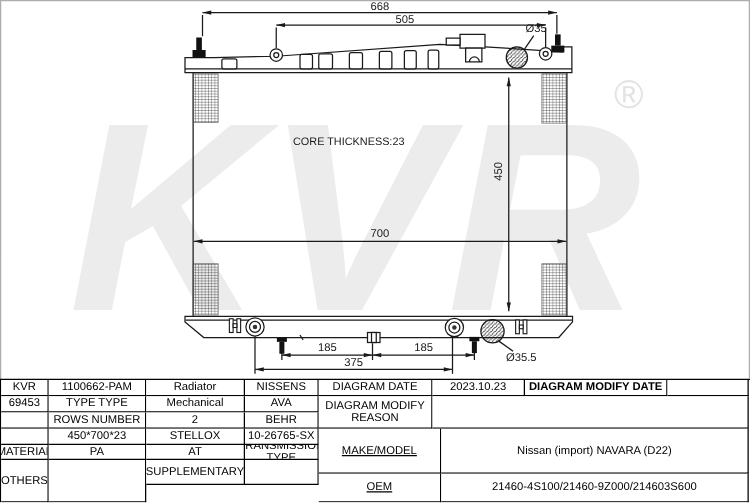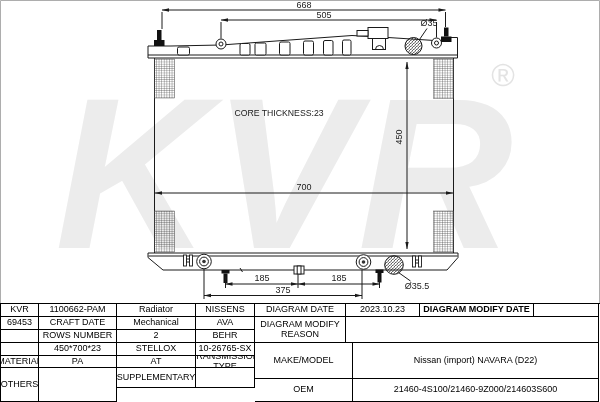--- a/index.html
+++ b/index.html
@@ -18,21 +18,21 @@
   .tr{display:grid;grid-template-columns:91px 7px 67px 114px 65px;
       grid-template-rows:13px 26px 36px 23px;grid-auto-flow:row;}
   .cell{
     box-sizing:border-box;border-right:1px solid #000;border-bottom:1px solid #000;
     display:flex;align-items:center;justify-content:center;text-align:center;
     font-size:9px;line-height:9.5px;overflow:hidden;padding:0 1px;background:#fff;
   }
   .r6s2{grid-row:6/span 2;}
   .c2s2{grid-column:2/span 2;text-align:right;} .c4{grid-column:4;font-weight:bold;} .c5{grid-column:5;}
   .c1{grid-column:1;} .c2s4{grid-column:2/span 4;}
-  .c1s2{grid-column:1/span 2;} .c3s3{grid-column:3/span 3;}
+  .c1s2{grid-column:1/span 2;text-decoration:underline;} .c3s3{grid-column:3/span 3;}
 </style>
 </head>
 <body>
 
 <div class="page">
 
   <svg width="600" height="303" viewBox="0 0 600 303">
     <defs>
       <pattern id="fin" width="2.6" height="2.2" patternUnits="userSpaceOnUse">
         <path d="M0,0H2.6M0,0V2.2" stroke="#3a3a3a" stroke-width="0.6" fill="none"></path>
@@ -193,21 +193,21 @@
 
   
   <div class="spec">
     <div class="tl">
       <div class="cell">KVR</div>
       <div class="cell">1100662-PAM</div>
       <div class="cell">Radiator</div>
 
       <div class="cell">NISSENS</div>
       <div class="cell">69453</div>
-      <div class="cell">CRAFT DATE</div>
+      <div class="cell">TYPE TYPE</div>
       <div class="cell">Mechanical</div>
 
       <div class="cell">AVA</div>
       <div class="cell"></div>
       <div class="cell">ROWS NUMBER</div>
       <div class="cell">2</div>
 
       <div class="cell">BEHR</div>
       <div class="cell"></div>
       <div class="cell">450*700*23</div>

